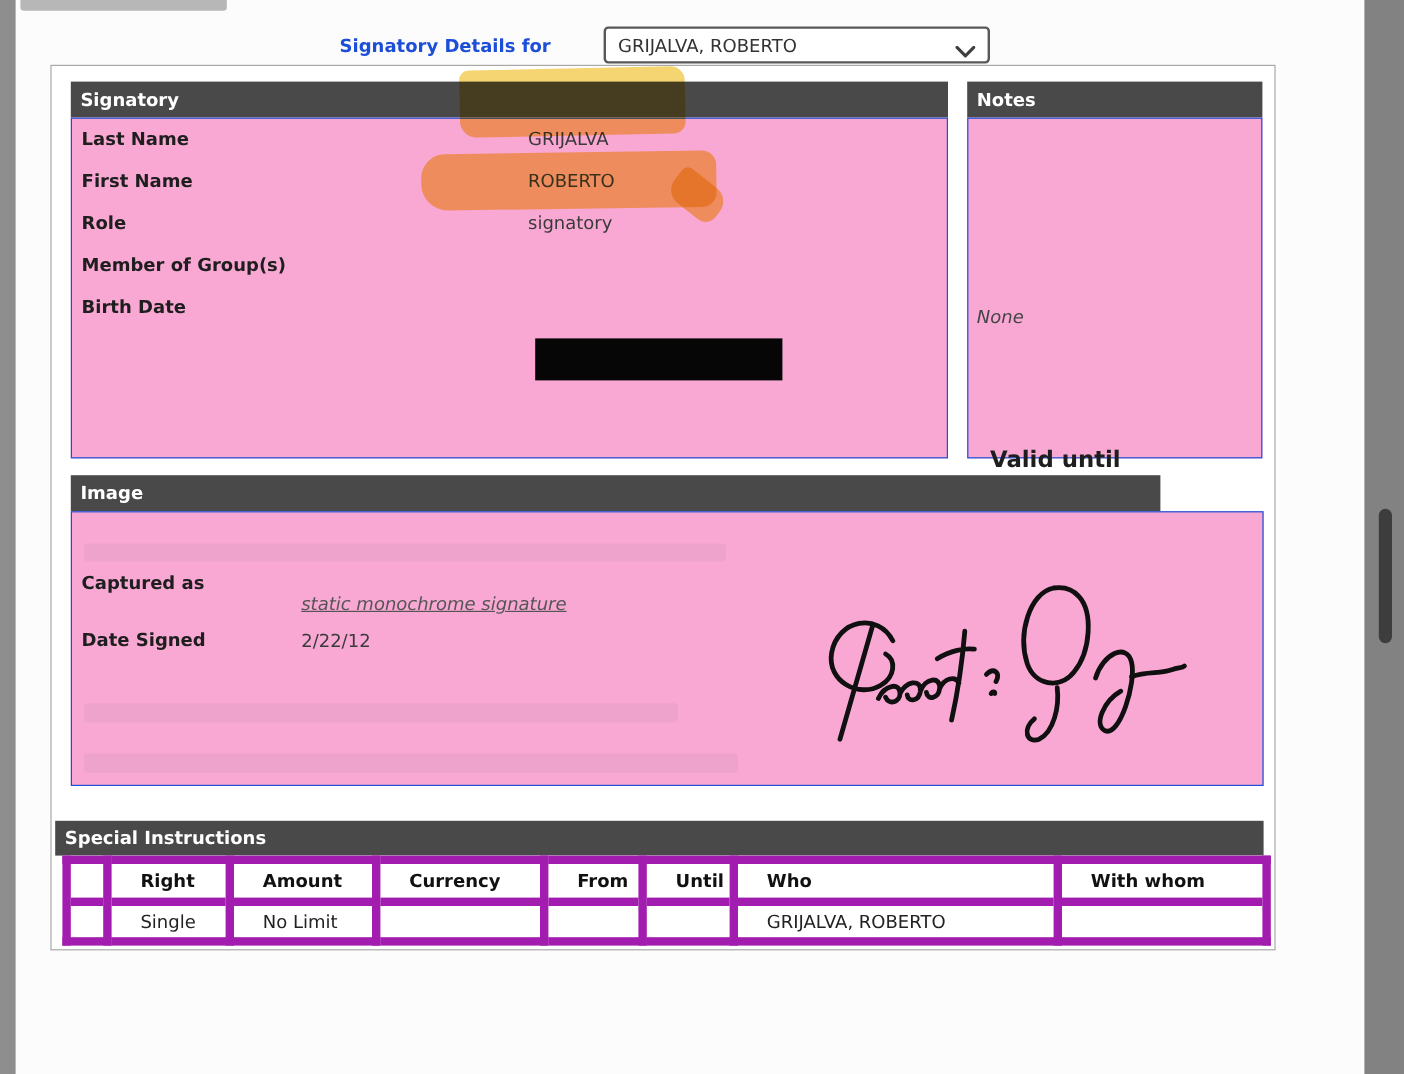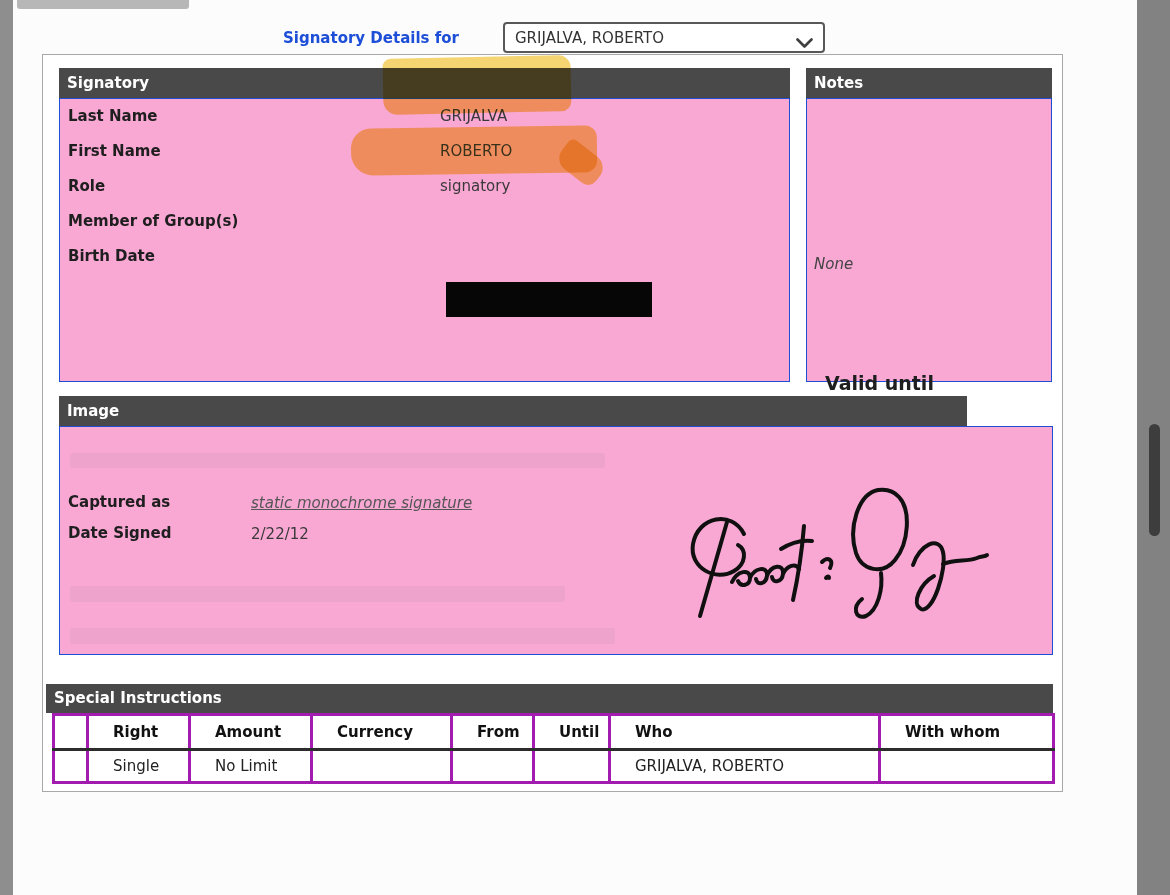--- a/index.html
+++ b/index.html
@@ -47,21 +47,21 @@
 
   
   .hl{position:absolute;background:rgba(243,206,88,0.85);mix-blend-mode:multiply;z-index:6;}
   .hl1{left:383px;top:57px;width:188px;height:56px;border-radius:8px 12px 10px 14px;transform:rotate(-1.2deg);}
   .hl2{left:351px;top:127px;width:246px;height:47px;border-radius:20px 12px 12px 22px;transform:rotate(-0.8deg);}
   .hl2t{left:558px;top:148px;width:46px;height:30px;border-radius:6px 14px 10px 14px;transform:rotate(38deg);}
 
   
   .si-table{position:absolute;left:6px;top:29px;border-collapse:collapse;table-layout:fixed;width:1000px;
     background:#fff;font-size:15px;}
-  .si-table th,.si-table td{border:3px solid #a21caf;padding:0 0 0 24px;text-align:left;overflow:hidden;white-space:nowrap;box-sizing:border-box;}
+  .si-table th,.si-table td{border:7px solid #a21caf;padding:0 0 0 24px;text-align:left;overflow:hidden;white-space:nowrap;box-sizing:border-box;}
   .si-table th{height:35px;font-weight:bold;color:#111;border-bottom:3px solid #2d2d2d;}
   .si-table td{height:33px;color:#222;}
 </style>
 </head>
 <body>
 
 <div class="canvas">
 
   <div class="strip-left"></div>
   <div class="artifact-top"></div>
@@ -122,21 +122,21 @@
     <span class="notes-valid">Valid until</span>
   </div>
 
   <div class="section-bar" style="left:59px;top:396px;width:908px;height:30px;">
     <span>Image</span>
   </div>
   <div class="panel-body" style="left:59px;top:426px;width:994px;height:229px;">
     <div class="smudge" style="left:10px;top:26px;width:535px;height:15px;"></div>
     <div class="smudge" style="left:10px;top:159px;width:495px;height:16px;"></div>
     <div class="smudge" style="left:10px;top:201px;width:545px;height:16px;"></div>
-    <span class="img-label" style="left:8px;top:66px;">Captured as</span>
+    <span class="img-label" style="left:8px;top:50px;">Captured as</span>
     <span class="img-value italic" style="left:191px;top:67px;">static monochrome signature</span>
     <span class="img-label" style="left:8px;top:97px;">Date Signed</span>
     <span class="img-value" style="left:191px;top:98px;">2/22/12</span>
   </div>
   <div class="signature">
     <svg width="310" height="152" viewBox="0 0 310 152" fill="none" stroke="#101010" stroke-width="4" stroke-linecap="round" stroke-linejoin="round">
       <path d="M64,62 C52,38 18,44 13,72 C9,96 36,110 54,99 C66,92 67,78 58,73"></path>
       <path d="M47,50 L20,144"></path>
       <path d="M52,110 C57,99 70,96 70,106 C70,113 61,116 58,109 M70,106 C74,96 88,93 87,104 C86,112 77,114 76,107 M87,104 C91,93 104,91 103,102 C102,110 93,112 92,105 M103,102 C107,93 116,91 119,97"></path>
       <path d="M124,54 C122,78 117,110 113,128 M101,77 C112,70 124,68 132,69"></path>

